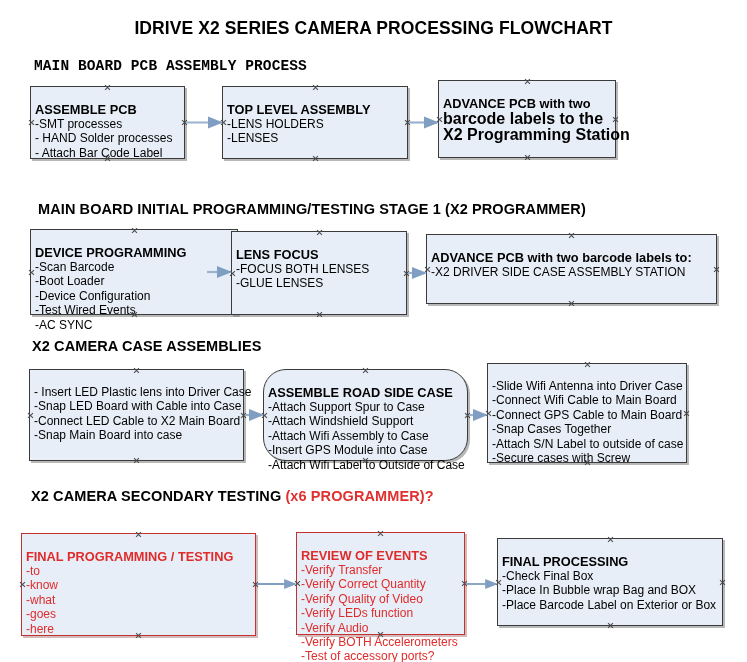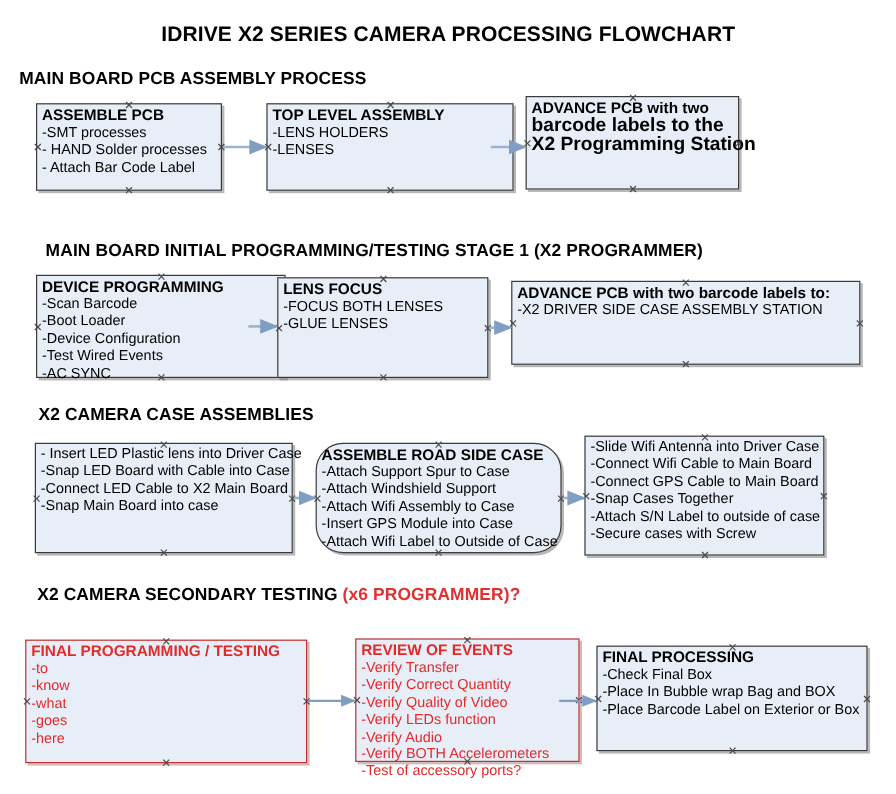--- a/index.html
+++ b/index.html
@@ -42,21 +42,21 @@
   .section-header .accent {
     color: #e03030;
   }
   
   .node {
     position: absolute;
     box-sizing: border-box;
     background: #e8eef7;
     border: 1.5px solid #3b3b3b;
     box-shadow: 2px 2px 0 0 rgba(125,125,125,0.55);
-    padding: 1px 4px 2px 4px;
+    padding: 15px 4px 2px 4px;
     overflow: visible;
   }
   .node.red {
     border-color: #c23030;
     box-shadow: 2px 2px 0 0 rgba(170,120,120,0.5);
   }
   .node-title {
     font-size: 12.8px;
     font-weight: bold;
     line-height: 15px;
@@ -107,36 +107,36 @@
     pointer-events: none;
   }
 </style>
 </head>
 <body>
 
 <div id="canvas">
 
   <div class="doc-title">IDRIVE X2  SERIES CAMERA PROCESSING FLOWCHART</div>
 
-  <div class="section-header" style="left:16px; top:58px;">
+  <div class="section-header" style="left:34px; top:58px;font-family:Liberation Mono, monospace;">
     <span>MAIN BOARD PCB ASSEMBLY PROCESS</span>
   </div>
 
   <div class="node" style="left:30px; top:86px; width:155px; height:73px;">
     <div class="node-title">ASSEMBLE PCB</div>
     <div class="node-line">-SMT processes</div>
     <div class="node-line">- HAND Solder processes</div>
     <div class="node-line">- Attach Bar Code Label</div>
     <span class="handle" style="left:50%; top:0;"></span>
     <span class="handle" style="left:0; top:50%;"></span>
     <span class="handle" style="left:100%; top:50%;"></span>
     <span class="handle" style="left:50%; top:100%;"></span>
   </div>
 
-  <div class="node" style="left:222px; top:86px; width:206px; height:73px;">
+  <div class="node" style="left:222px; top:86px; width:186px; height:73px;">
     <div class="node-title">TOP LEVEL ASSEMBLY</div>
     <div class="node-line">-LENS HOLDERS</div>
     <div class="node-line">-LENSES</div>
     <span class="handle" style="left:50%; top:0;"></span>
     <span class="handle" style="left:0; top:50%;"></span>
     <span class="handle" style="left:100%; top:50%;"></span>
     <span class="handle" style="left:50%; top:100%;"></span>
   </div>
 
   <div class="node allbold" style="left:438px; top:80px; width:178px; height:78px;">
@@ -236,21 +236,21 @@
     <div class="node-line">-know</div>
     <div class="node-line">-what</div>
     <div class="node-line">-goes</div>
     <div class="node-line">-here</div>
     <span class="handle" style="left:50%; top:0;"></span>
     <span class="handle" style="left:0; top:50%;"></span>
     <span class="handle" style="left:100%; top:50%;"></span>
     <span class="handle" style="left:50%; top:100%;"></span>
   </div>
 
-  <div class="node red" style="left:296px; top:532px; width:187px; height:103px;">
+  <div class="node red" style="left:296px; top:532px; width:169px; height:103px;">
     <div class="node-title">REVIEW OF EVENTS</div>
     <div class="node-line">-Verify Transfer</div>
     <div class="node-line">-Verify Correct Quantity</div>
     <div class="node-line">-Verify Quality of Video</div>
     <div class="node-line">-Verify LEDs function</div>
     <div class="node-line">-Verify Audio</div>
     <div class="node-line">-Verify BOTH Accelerometers</div>
     <div class="node-line">-Test of accessory ports?</div>
     <span class="handle" style="left:50%; top:0;"></span>
     <span class="handle" style="left:0; top:50%;"></span>

